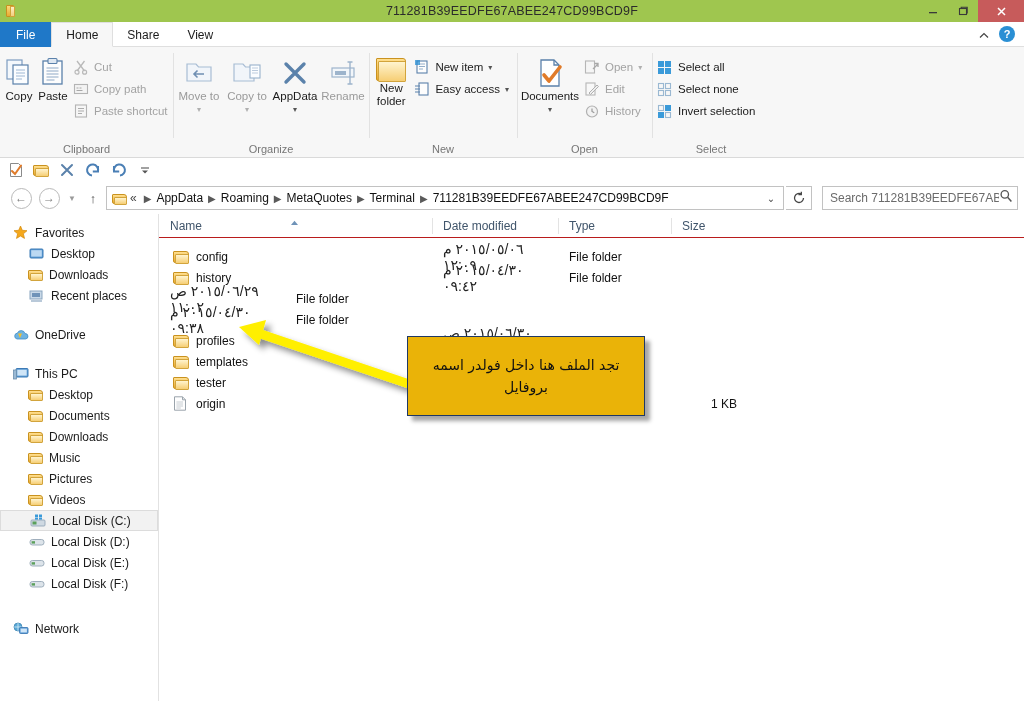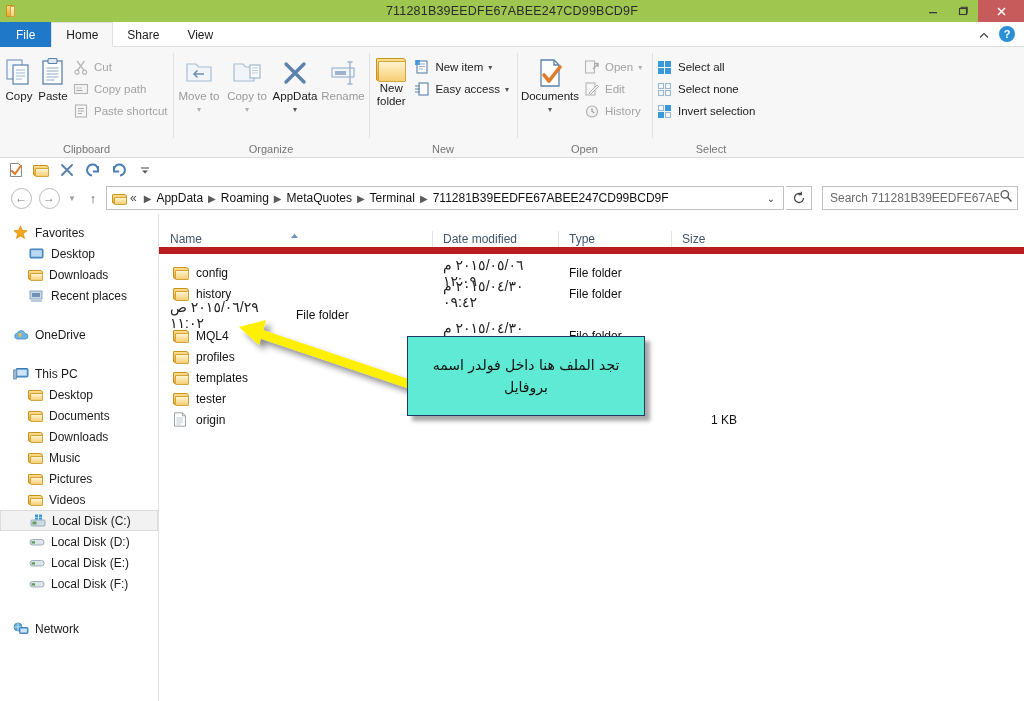--- a/index.html
+++ b/index.html
@@ -151,23 +151,22 @@
     height: 21px; display: flex; align-items: center; gap: 6px;
     font-size: 12px; color: #1b1b1b; padding-left: 12px; white-space: nowrap;
   }
   .nav-item.lvl2 { padding-left: 28px; }
   .nav-item.selected { background: #f2f2f2; border: 1px solid #dcdcdc; }
   .nav-gap { height: 18px; }
   .nav-ico { width: 17px; height: 16px; display:flex; align-items:center; justify-content:center; flex: none; }
 
   .filepane { flex: 1; background: #fff; position: relative; }
   .colhead {
-    height: 24px; display: flex; align-items: center; border-bottom: 7px solid #b91c1c;
+    height: 24px; display: flex; align-items: center; border-bottom: 1px solid #b91c1c;
     position: relative;
-    margin-top: 16px;
   }
   .col {
     font-size: 12px; color: #40556b; padding-left: 11px; height: 24px;
     display: flex; align-items: center; position: relative;
   }
   .col + .col::before {
     content:""; position:absolute; left:0; top:4px; bottom:4px; width:1px; background:#e3e3e3;
   }
   .col.c-name { width: 273px; }
   .col.c-date { width: 126px; }
@@ -183,21 +182,21 @@
   .cell { height: 21px; display: flex; align-items: center; }
   .cell.c-name { width: 273px; padding-left: 14px; gap: 7px; }
   .cell.c-date { width: 126px; padding-left: 11px; color:#222; font-size: 14px; justify-content: flex-start; }
   .cell.c-type { width: 113px; padding-left: 11px; }
   .cell.c-size { width: 80px; justify-content: flex-end; padding-right: 14px; color: #111; }
   .item-ico { width: 16px; height: 15px; flex: none; position: relative; }
 
   
   .callout {
     position: absolute; left: 407px; top: 336px; width: 238px; height: 80px;
-    background: #5eead4; border: 1px solid #1f3864;
+    background: #eab308; border: 1px solid #1f3864;
     box-shadow: 5px 5px 4px rgba(0,0,0,.35);
     display: flex; align-items: center; justify-content: center;
     padding: 4px 10px; z-index: 6;
   }
   .callout-text {
     direction: rtl; text-align: center; font-family: "DejaVu Sans", sans-serif;
     font-size: 14px; color: #111; line-height: 22px;
   }
   .arrow-layer { position: absolute; left: 0; top: 0; width: 1024px; height: 701px; pointer-events: none; z-index: 5; }
 </style>
@@ -774,27 +773,20 @@
           <div class="cell c-size"></div>
         </div>
 
         <div class="row">
           <div class="cell c-date">٢٠١٥/٠٦/٢٩ ص ١١:٠٢</div>
           <div class="cell c-type">File folder</div>
           <div class="cell c-size"></div>
         </div>
 
         <div class="row">
-          <div class="cell c-name">
-            <span class="item-ico folder-ico">
-                <span class="back"></span>
-                <span class="front"></span>
-              </span>
-            <span>MQL4</span>
-          </div>
           <div class="cell c-date">٢٠١٥/٠٤/٣٠ م ٠٩:٣٨</div>
           <div class="cell c-type">File folder</div>
           <div class="cell c-size"></div>
         </div>
 
         <div class="row">
           <div class="cell c-name">
             <span class="item-ico folder-ico">
                 <span class="back"></span>
                 <span class="front"></span>

